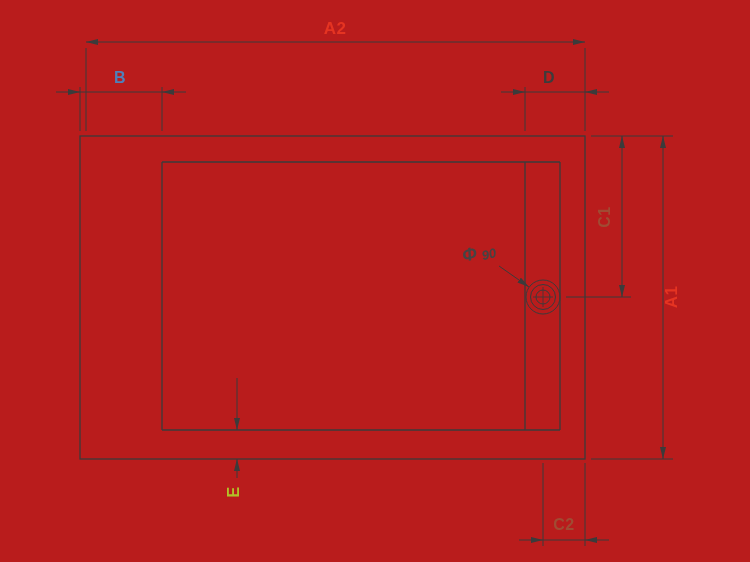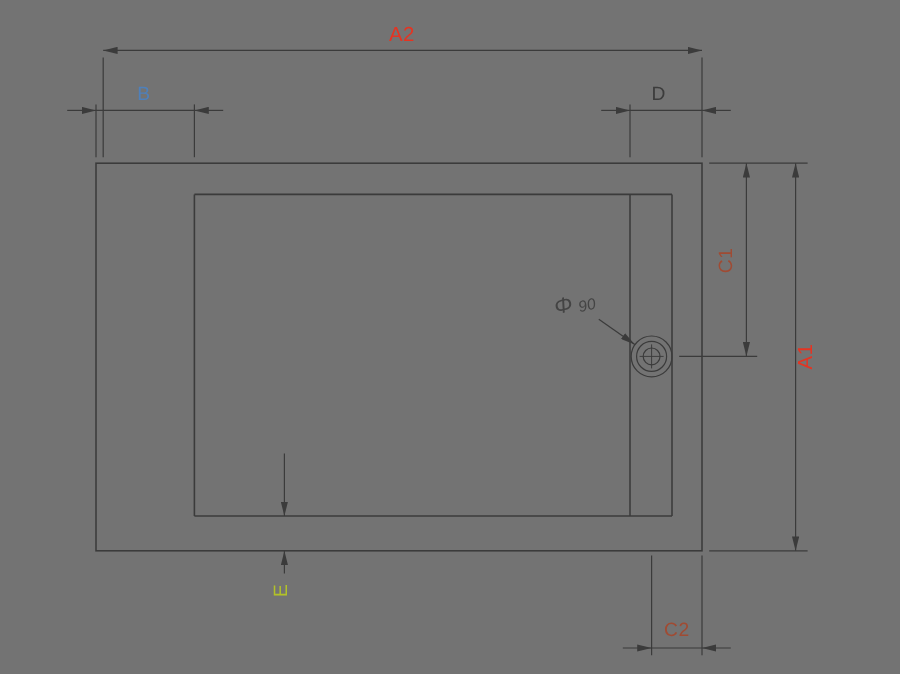--- a/index.html
+++ b/index.html
@@ -4,22 +4,23 @@
 <style>
   html, body {
     margin: 0;
     padding: 0;
     background: #ffffff;
   }
   .stage {
     position: relative;
     width: 750px;
     height: 562px;
-    background: #737373;
+    background: #b91c1c;
     overflow: hidden;
+    font-weight: bold;
   }
   svg text {
     font-family: "Liberation Sans", sans-serif;
   }
   .dim-label {
     font-size: 17px;
     letter-spacing: 0.5px;
   }
   .dim-label-small {
     font-size: 16px;

